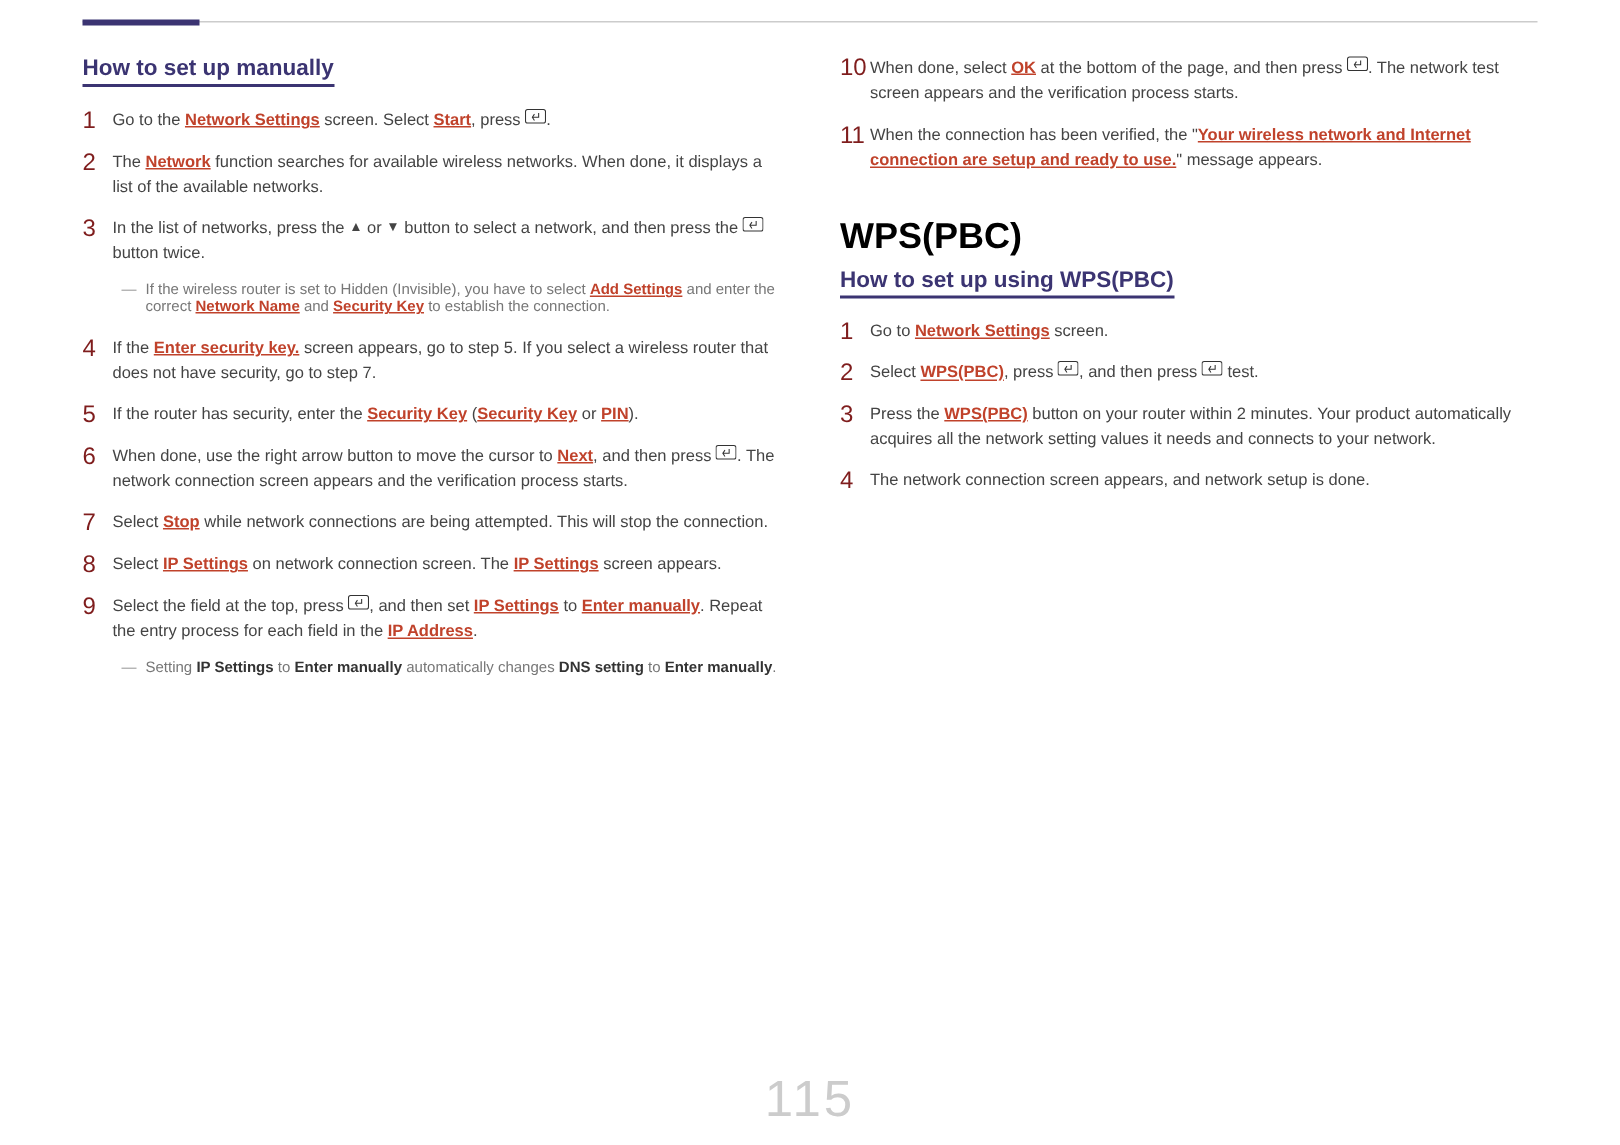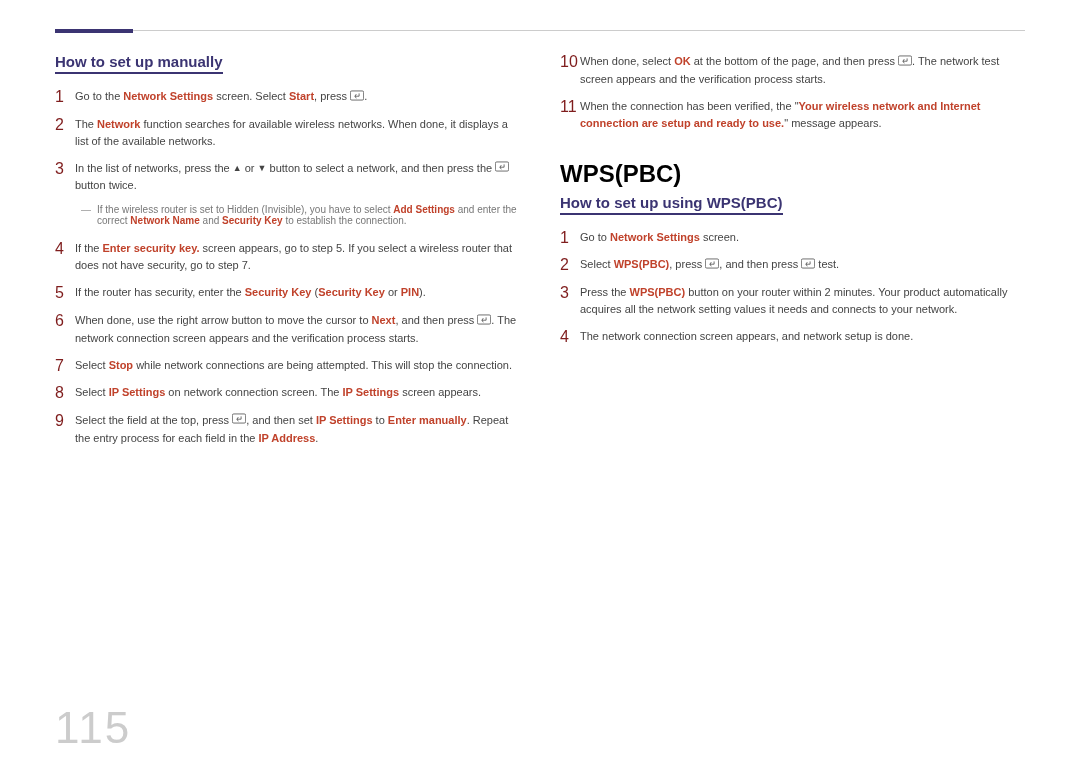--- a/index.html
+++ b/index.html
@@ -1,35 +1,35 @@
 <!DOCTYPE html>
 <html><head>
 <meta charset="utf-8">
 <style>
   * { box-sizing: border-box; margin: 0; padding: 0; }
   html, body { width: 1080px; height: 763px; background: #fff; font-family: "Segoe UI", Arial, sans-serif; color: #333; }
-  .page { display: flex; padding: 30px 55px 10px 55px; height: 100%; flex-direction: column; }
+  .page { display: flex; padding: 14px 55px 10px 55px; height: 100%; flex-direction: column; }
   .topbar { border-top: 1px solid #ccc; position: relative; margin-bottom: 22px; }
   .topbar::before { content:""; position:absolute; left:0; top:-2px; width:78px; height:4px; background:#3b3472; }
   .cols { display:flex; gap:40px; flex:1; }
   .col { flex:1; }
   .subhead { display:inline-block; font-weight:600; color:#3b3472; font-size:15px; border-bottom:2px solid #3b3472; padding-bottom:2px; margin-bottom:14px; }
   h2.section { font-weight:700; font-size:24px; color:#000; margin:28px 0 6px 0; }
   .intro { font-size:11px; color:#555; margin:4px 0 10px 0; }
   .step { display:flex; margin:0 0 10px 0; font-size:11px; line-height:1.55; color:#444; }
   .step .num { flex:0 0 20px; font-size:16px; color:#7f1d1d; font-weight:500; line-height:1.1; }
   .step .body { flex:1; }
   .sub { margin:0 0 14px 34px; font-size:10px; color:#777; border-left:0; position:relative; padding-left:8px; }
   .sub::before { content:"\2015"; position:absolute; left:-8px; top:0; color:#999; font-size:10px; }
   .b { font-weight:600; color:#333; }
-  .r { font-weight:600; color:#c0422b; }
+  .r { font-weight:600; color:#c0422b;text-decoration:underline; }
   .icon-enter { display:inline-block; vertical-align:middle; }
   .icon-enter svg { width:14px; height:11px; }
   .tri { font-size:9px; display:inline-block; vertical-align:middle; }
-  .pagenum { text-align:left; font-size:44px; color:#ccc; letter-spacing:2px; margin-top:auto; padding-top:10px; }
+  .pagenum { text-align:center; font-size:34px; color:#ccc; letter-spacing:2px; margin-top:auto; padding-top:10px; }
 </style>
 </head>
 <body>
 
 <div class="page">
   <div class="topbar"></div>
   <div class="cols">
     <div class="col">
       <div class="subhead">How to set up manually</div>
       <div id="left-steps">
@@ -75,20 +75,21 @@
             <div class="num">8</div>
             <div class="body"><span>Select </span><span class="r">IP Settings</span><span> on network connection screen. The </span><span class="r">IP Settings</span><span> screen appears.</span></div>
           </div>
           <div class="step">
             <div class="num">9</div>
             <div class="body"><span>Select the field at the top, press </span><span class="icon-enter"><svg viewBox="0 0 20 14">
                   <rect x="0.5" y="0.5" width="19" height="13" rx="2" fill="none" stroke="#333" stroke-width="1"></rect>
                   <path d="M13 4 v4 h-6 M9 5 l-2 3 l2 3" fill="none" stroke="#333" stroke-width="1"></path>
                 </svg></span><span>, and then set </span><span class="r">IP Settings</span><span> to </span><span class="r">Enter manually</span><span>. Repeat the entry process for each field in the </span><span class="r">IP Address</span><span>.</span></div>
           </div>
+          <div class="sub"><span>Setting </span><span class="b">IP Settings</span><span> to </span><span class="b">Enter manually</span><span> automatically changes </span><span class="b">DNS setting</span><span> to </span><span class="b">Enter manually</span><span>.</span></div>
         </div>
     </div>
     <div class="col">
       <div id="right-cont">
           <div class="step">
             <div class="num">10</div>
             <div class="body"><span>When done, select </span><span class="r">OK</span><span> at the bottom of the page, and then press </span><span class="icon-enter"><svg viewBox="0 0 20 14">
                   <rect x="0.5" y="0.5" width="19" height="13" rx="2" fill="none" stroke="#333" stroke-width="1"></rect>
                   <path d="M13 4 v4 h-6 M9 5 l-2 3 l2 3" fill="none" stroke="#333" stroke-width="1"></path>
                 </svg></span><span>. The network test screen appears and the verification process starts.</span></div>

